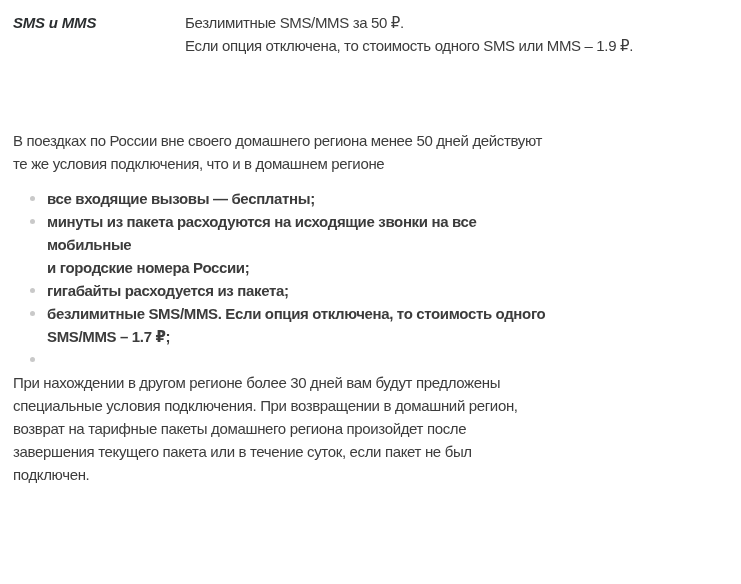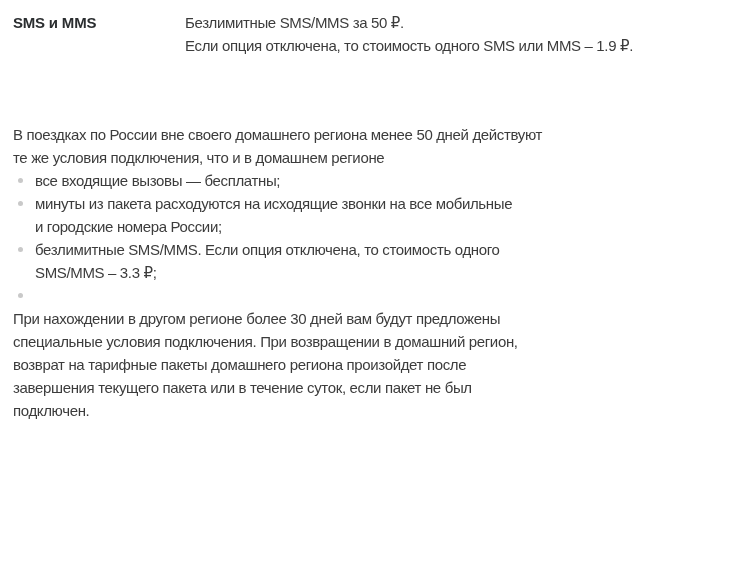--- a/index.html
+++ b/index.html
@@ -27,43 +27,45 @@
     margin-top: 49px;
   }
   .term {
     flex: 0 0 172px;
     width: 172px;
     font-size: 15px;
     line-height: 23px;
     font-weight: bold;
     letter-spacing: -0.2px;
     color: #2b2e30;
+    font-style: italic;
   }
   .content {
     flex: 1 1 auto;
     max-width: 556px;
     font-size: 15px;
     line-height: 23px;
     letter-spacing: -0.35px;
     color: #3c3c3c;
   }
   .para {
     margin: 0;
     white-space: pre-line;
   }
   .para.gap-after {
-    margin-bottom: 17px;
+    margin-bottom: 23px;
   }
   .para.gap-before {
     margin-top: 23px;
   }
   ul.bullets {
     list-style: none;
-    margin: 0;
+    margin: 12px;
     padding: 0;
+    font-weight: bold;
   }
   ul.bullets li {
     position: relative;
     padding-left: 22px;
   }
   ul.bullets .dot {
     position: absolute;
     left: 5px;
     top: 9px;
     width: 5px;
@@ -97,22 +99,26 @@
           <span class="dot"></span>
           <span class="li-text">все входящие вызовы — бесплатны;</span>
         </li>
         <li>
           <span class="dot"></span>
           <span class="li-text">минуты из пакета расходуются на исходящие звонки на все мобильные
 и городские номера России;</span>
         </li>
         <li>
           <span class="dot"></span>
+          <span class="li-text">гигабайты расходуется из пакета;</span>
+        </li>
+        <li>
+          <span class="dot"></span>
           <span class="li-text">безлимитные SMS/MMS. Если опция отключена, то стоимость одного
-SMS/MMS – 3.3 ₽;</span>
+SMS/MMS – 1.7 ₽;</span>
         </li>
         <li>
           <span class="dot"></span>
         </li>
       </ul>
       <p class="para gap-before">При нахождении в другом регионе более 30 дней вам будут предложены
 специальные условия подключения. При возвращении в домашний регион,
 возврат на тарифные пакеты домашнего региона произойдет после
 завершения текущего пакета или в течение суток, если пакет не был
 подключен.</p>

